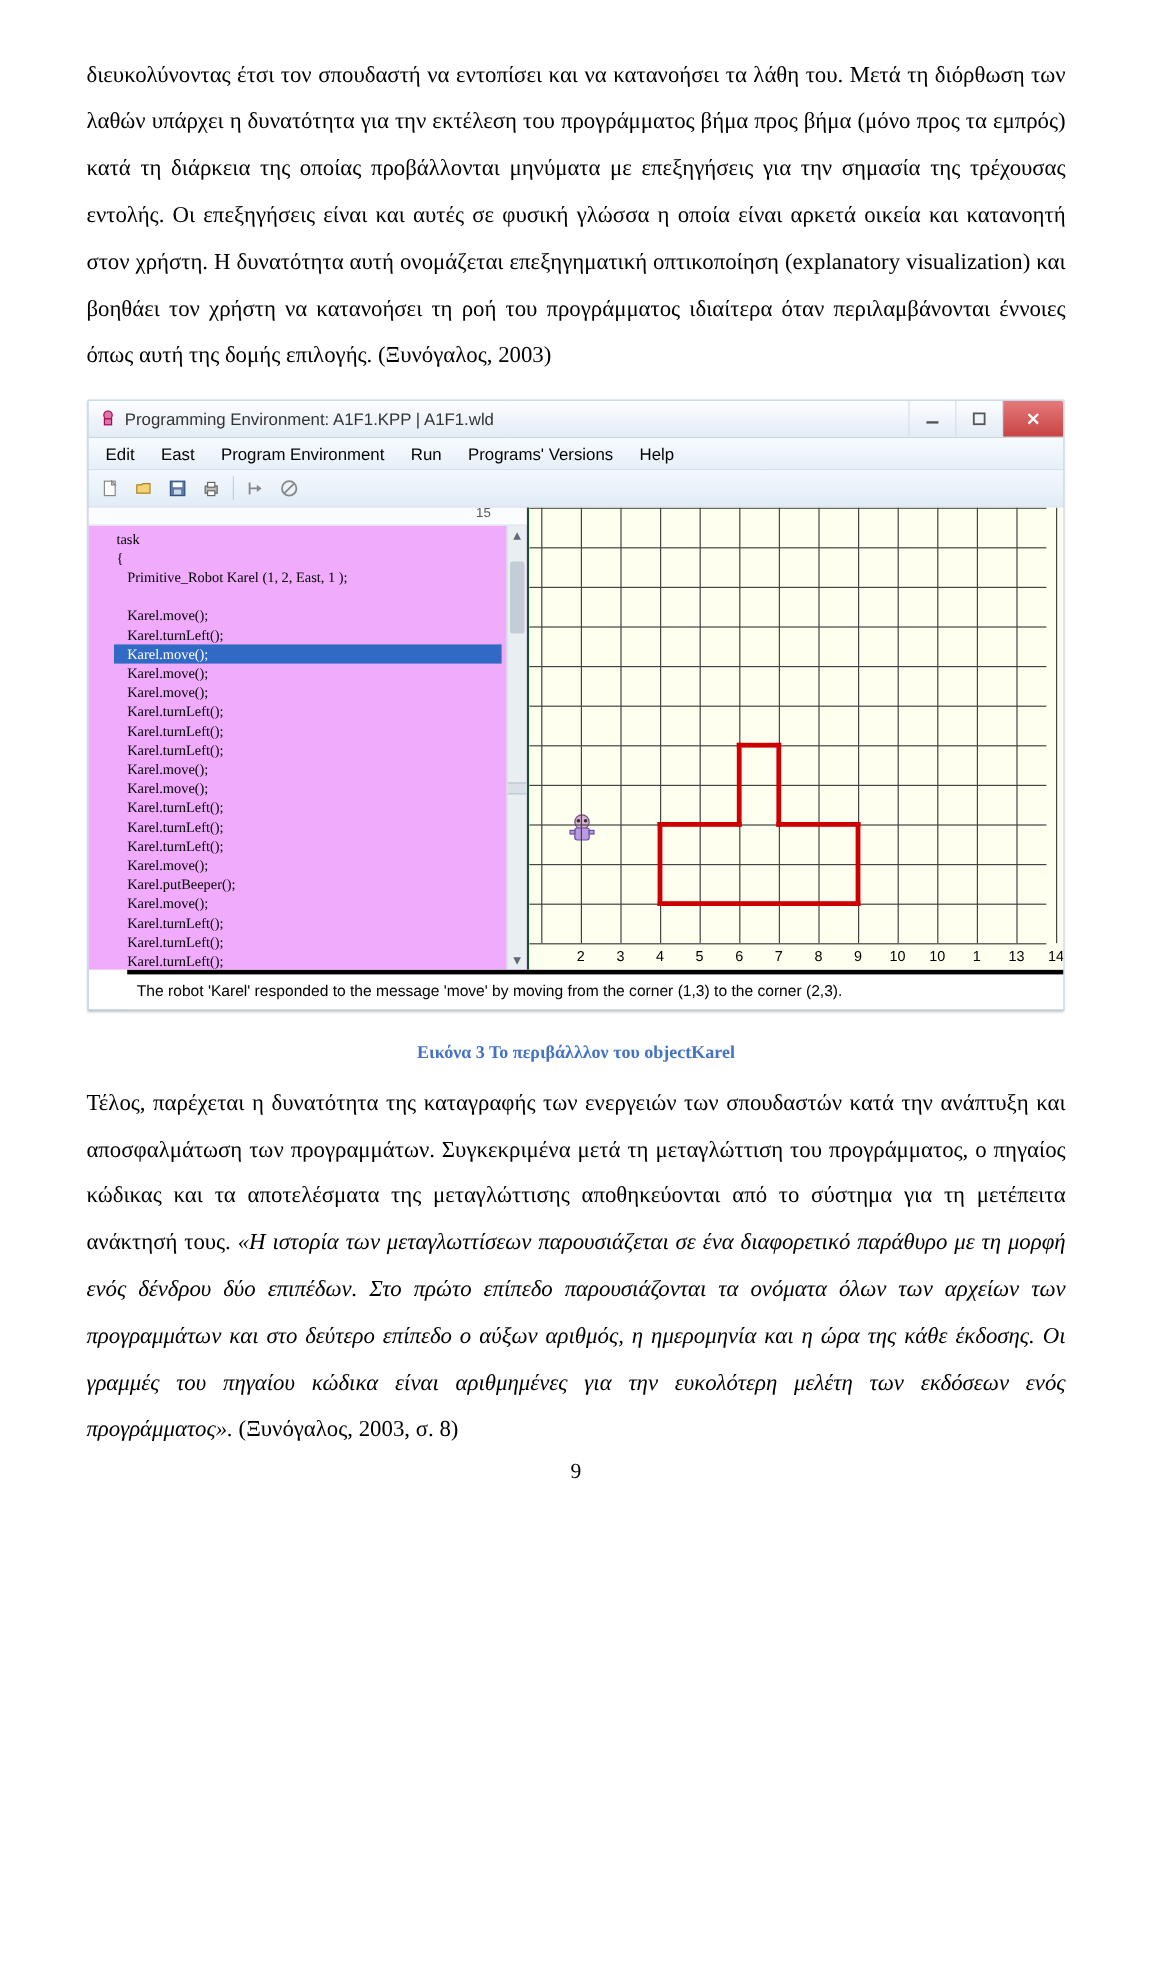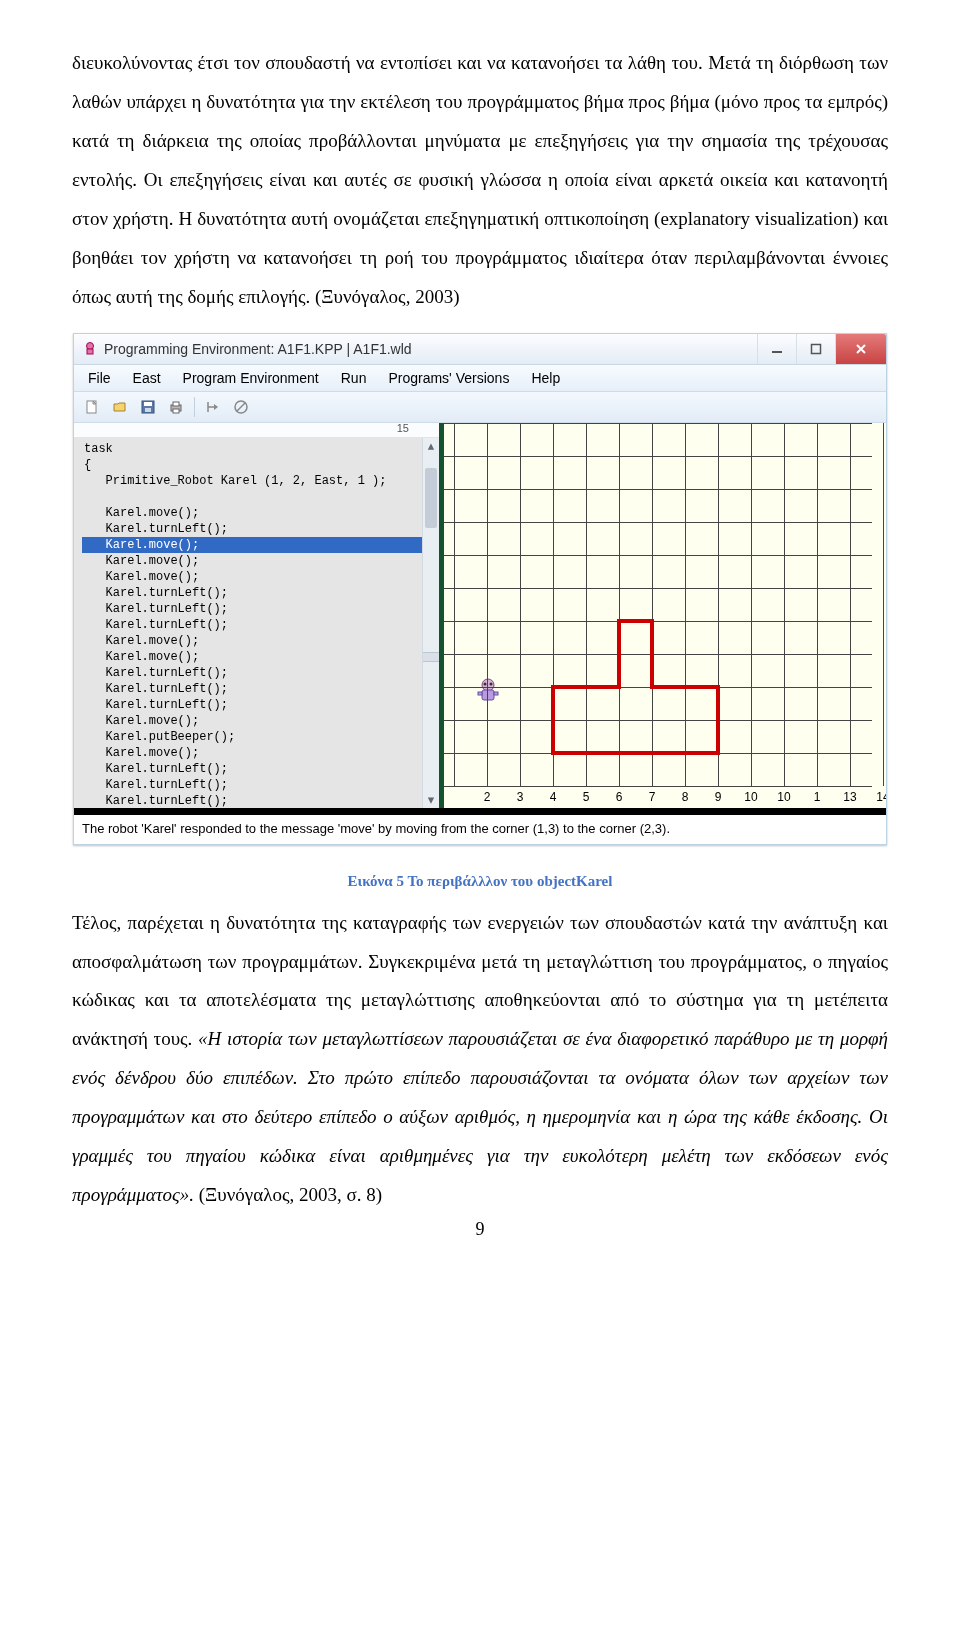--- a/index.html
+++ b/index.html
@@ -99,46 +99,46 @@
     border-radius: 2px;
   }
   .tool-sep { width:1px; height:20px; background:#c1cfde; margin: 0 2px;}
   .workspace {
     display: flex;
     height: 385px;
     background: #f6f8fa;
   }
   .code-pane {
     width: 365px;
-    background:#e5e5e5;
-    border-right:5px solid #14532d;
+    background:#f0abfc;
+    border-right:2px solid #14532d;
     display:flex;
     flex-direction:column;
     position:relative;
   }
   .ruler {
     height:14px;
     border-bottom:1px solid #e0e5ea;
     background:#fbfcfd;
     position:relative;
     overflow:hidden;
     font-size:11px;
     color:#555;
   }
   .ruler span { position:absolute; right:30px; top:-1px;}
   .code-scroll {
     flex:1;
     overflow:hidden;
     position:relative;
   }
   .code-content {
-    font-family: Liberation Mono, monospace;
+    font-family: Liberation Serif, serif;
     font-size: 12px;
     line-height: 16px;
-    padding: 3px 8px;
+    padding: 3px 21px;
     color:#000;
     white-space: pre;
   }
   .code-line {
     display:block;
     padding: 0 2px;
     height:16px; line-height:16px;
   }
   .code-line.selected {
     background:#316ac5;
@@ -179,23 +179,24 @@
   .wall { position:absolute; background:#c00; }
   .wall-h { height:4px; }
   .wall-v { width:4px; }
   .karel-robot {
     position:absolute;
     width:24px; height:26px;
     transform:translate(-50%,-50%);
   }
   .status-bar {
     background:#fff;
-    border-top:7px solid #000000;
+    border-top:4px solid #000000;
     padding: 6px 8px 8px 8px;
     font-size: 13px;
+    margin-left: 32px;
   }
   .italic { font-style: italic; }
 </style>
 </head>
 <body>
 
 <div class="page">
   <div class="body-text">
     <p>διευκολύνοντας έτσι τον σπουδαστή να εντοπίσει και να κατανοήσει τα λάθη του. Μετά τη διόρθωση των λαθών υπάρχει η δυνατότητα για την εκτέλεση του προγράμματος βήμα προς βήμα (μόνο προς τα εμπρός) κατά τη διάρκεια της οποίας προβάλλονται μηνύματα με επεξηγήσεις για την σημασία της τρέχουσας εντολής. Οι επεξηγήσεις είναι και αυτές σε φυσική γλώσσα η οποία είναι αρκετά οικεία και κατανοητή στον χρήστη. Η δυνατότητα αυτή ονομάζεται επεξηγηματική οπτικοποίηση (explanatory visualization) και βοηθάει τον χρήστη να κατανοήσει τη ροή του προγράμματος ιδιαίτερα όταν περιλαμβάνονται έννοιες όπως αυτή της δομής επιλογής. (Ξυνόγαλος, 2003)</p>
   </div>
@@ -224,21 +225,21 @@
           </div>
           <div class="win-btn close">
             <svg width="14" height="14" viewBox="0 0 14 14">
                 <path d="M3 3 L11 11 M11 3 L3 11" stroke="#fff" stroke-width="2"></path>
               </svg>
           </div>
         </div>
       </div>
 
       <div class="menubar">
-        <span>File</span>
+        <span>Edit</span>
         <span>East</span>
         <span>Program Environment</span>
         <span>Run</span>
         <span>Programs' Versions</span>
         <span>Help</span>
       </div>
 
       <div class="toolbar">
         <div class="tool-btn">
           <svg width="16" height="16" viewBox="0 0 16 16">
@@ -358,21 +359,21 @@
           </div>
 
       </div>
 
       <div class="status-bar">
         <span>The robot 'Karel' responded to the message 'move' by moving from the corner (1,3) to the corner (2,3).</span>
       </div>
 
     </div>
 
-    <div class="figure-caption">Εικόνα 5 Το περιβάλλλον του objectKarel</div>
+    <div class="figure-caption">Εικόνα 3 Το περιβάλλλον του objectKarel</div>
   </div>
 
   <div class="body-text">
     <p>
       <span>Τέλος, παρέχεται η δυνατότητα της καταγραφής των ενεργειών των σπουδαστών κατά την ανάπτυξη και αποσφαλμάτωση των προγραμμάτων. Συγκεκριμένα μετά τη μεταγλώττιση του προγράμματος, ο πηγαίος κώδικας και τα αποτελέσματα της μεταγλώττισης αποθηκεύονται από το σύστημα για τη μετέπειτα ανάκτησή τους. </span><span class="italic">«Η ιστορία των μεταγλωττίσεων παρουσιάζεται σε ένα διαφορετικό παράθυρο με τη μορφή ενός δένδρου δύο επιπέδων. Στο πρώτο επίπεδο παρουσιάζονται τα ονόματα όλων των αρχείων των προγραμμάτων και στο δεύτερο επίπεδο ο αύξων αριθμός, η ημερομηνία και η ώρα της κάθε έκδοσης. Οι γραμμές του πηγαίου κώδικα είναι αριθμημένες για την ευκολότερη μελέτη των εκδόσεων ενός προγράμματος».</span><span> (Ξυνόγαλος, 2003, σ. 8)</span>
     </p>
   </div>
   <div class="page-number">9</div>
 </div>
 

